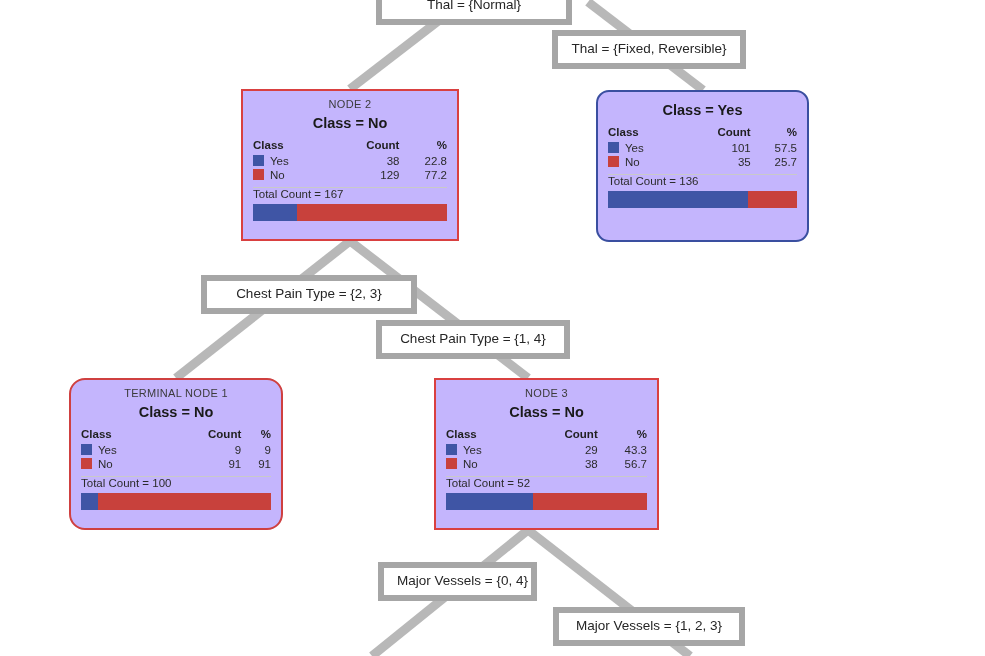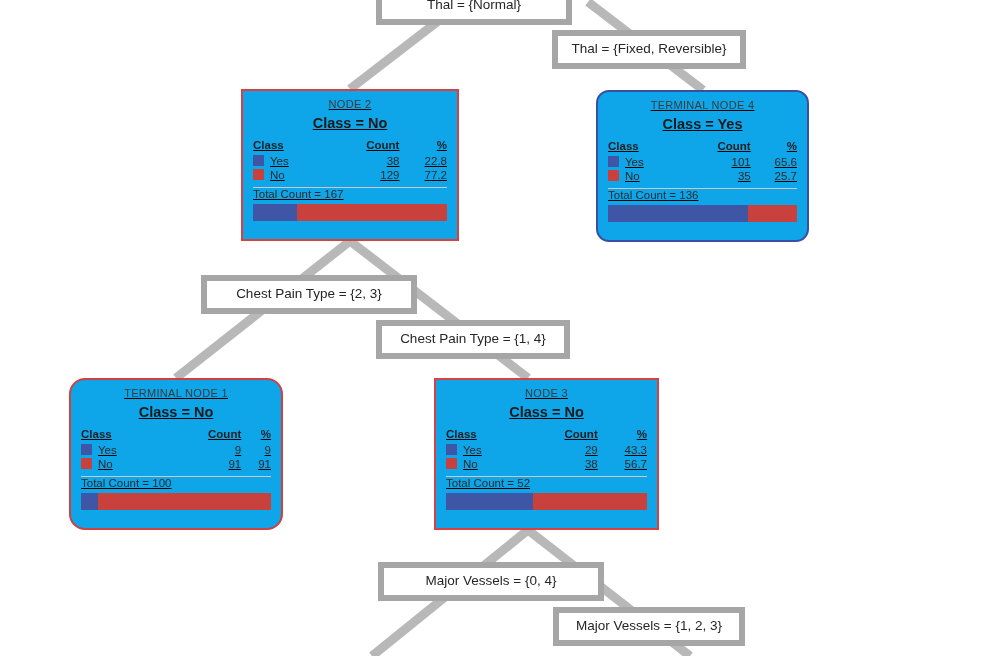--- a/index.html
+++ b/index.html
@@ -36,23 +36,22 @@
     line-height: 1;
     padding: 6px 13px 7px 13px;
     white-space: nowrap;
     box-sizing: border-box;
     margin-left: 8px;
   }
 
   
   .node {
     position: absolute;
-    background: #0ea5e9;
+    background: #c4b5fd;
     box-sizing: border-box;
-    text-decoration: underline;
   }
   .node.internal {
     border: 2px solid #d94040;
     border-radius: 0px;
   }
   .node.terminal-red {
     border: 2px solid #cf4040;
     border-radius: 13px;
   }
   .node.terminal-blue {
@@ -142,21 +141,21 @@
       <line x1="350" y1="241" x2="528" y2="378" stroke="#b8b8b8" stroke-width="9" stroke-linecap="butt"></line>
       <line x1="528" y1="530" x2="372" y2="656" stroke="#b8b8b8" stroke-width="9" stroke-linecap="butt"></line>
       <line x1="528" y1="530" x2="690" y2="656" stroke="#b8b8b8" stroke-width="9" stroke-linecap="butt"></line>
     </svg>
 
   <div id="labels-layer">
       <div class="split-label" style="left: 368px; top: -14px; width: 196px; text-align: center; border-color: rgb(166, 166, 166);">Thal = {Normal}</div>
       <div class="split-label" style="left: 544px; top: 30px; width: 194px; text-align: center; border-color: rgb(166, 166, 166);">Thal = {Fixed, Reversible}</div>
       <div class="split-label" style="left: 193px; top: 275px; width: 216px; text-align: center; border-color: rgb(166, 166, 166);">Chest Pain Type = {2, 3}</div>
       <div class="split-label" style="left: 368px; top: 320px; width: 194px; text-align: center; border-color: rgb(166, 166, 166);">Chest Pain Type = {1, 4}</div>
-      <div class="split-label" style="left: 370px; top: 562px; width: 226px; text-align: center; border-color: rgb(166, 166, 166);">Major Vessels = {0, 4}</div>
+      <div class="split-label" style="left: 370px; top: 562px; width: 159px; text-align: center; border-color: rgb(166, 166, 166);">Major Vessels = {0, 4}</div>
       <div class="split-label" style="left: 545px; top: 607px; width: 192px; text-align: center; border-color: rgb(166, 166, 166);">Major Vessels = {1, 2, 3}</div>
     </div>
   <div id="nodes-layer">
       <div class="node internal" style="left: 241px; top: 89px; width: 218px; height: 152px;">
         <div class="node-inner">
           <div class="node-title">NODE 2</div>
           <div class="node-class">Class = No</div>
           <table class="stats">
             <thead>
               <tr>
@@ -180,35 +179,34 @@
           </table>
           <div class="total-line">Total Count = 167</div>
           <div class="stackbar">
             <div class="seg-yes" style="width: 22.8%; background: rgb(63, 85, 165);"></div>
             <div class="seg-no" style="width: 77.2%; background: rgb(200, 65, 60);"></div>
           </div>
         </div>
       </div>
       <div class="node terminal-blue" style="left: 596px; top: 90px; width: 213px; height: 152px;">
         <div class="node-inner">
-          <div class="node-title">TERMINAL NODE 4</div>
           <div class="node-class">Class = Yes</div>
           <table class="stats">
             <thead>
               <tr>
                 <th class="lbl">Class</th>
                 <th>Count</th>
                 <th>%</th>
               </tr>
             </thead>
             <tbody>
               <tr>
                 <td class="lbl"><span class="swatch sw-yes" style="background: rgb(63, 85, 165);"></span><span>Yes</span></td>
                 <td>101</td>
-                <td>65.6</td>
+                <td>57.5</td>
               </tr>
               <tr>
                 <td class="lbl"><span class="swatch sw-no" style="background: rgb(200, 65, 60);"></span><span>No</span></td>
                 <td>35</td>
                 <td>25.7</td>
               </tr>
             </tbody>
           </table>
           <div class="total-line">Total Count = 136</div>
           <div class="stackbar">

